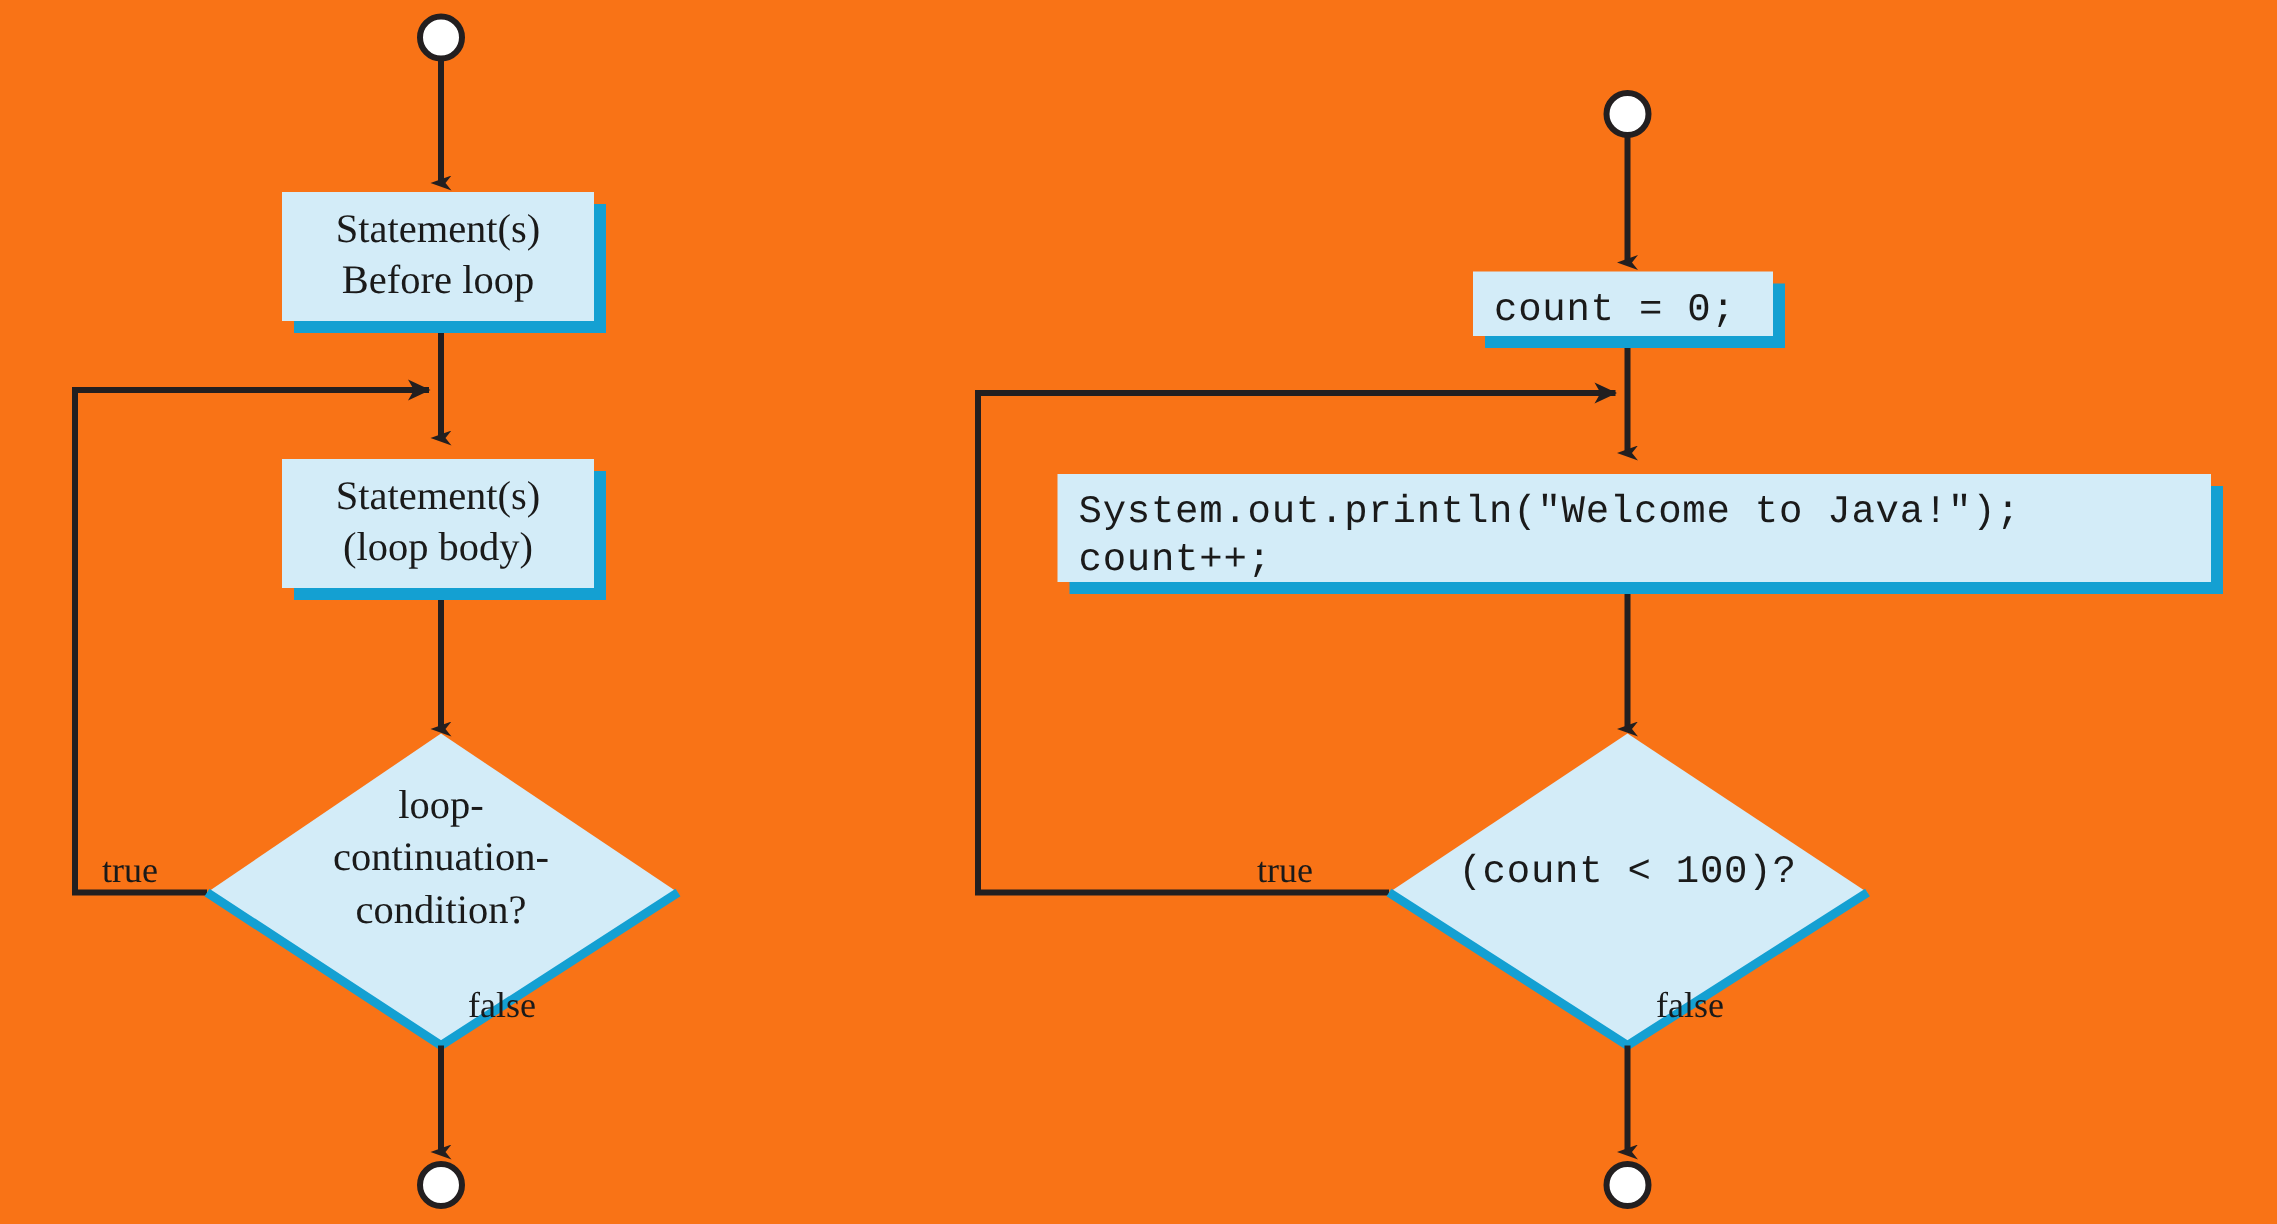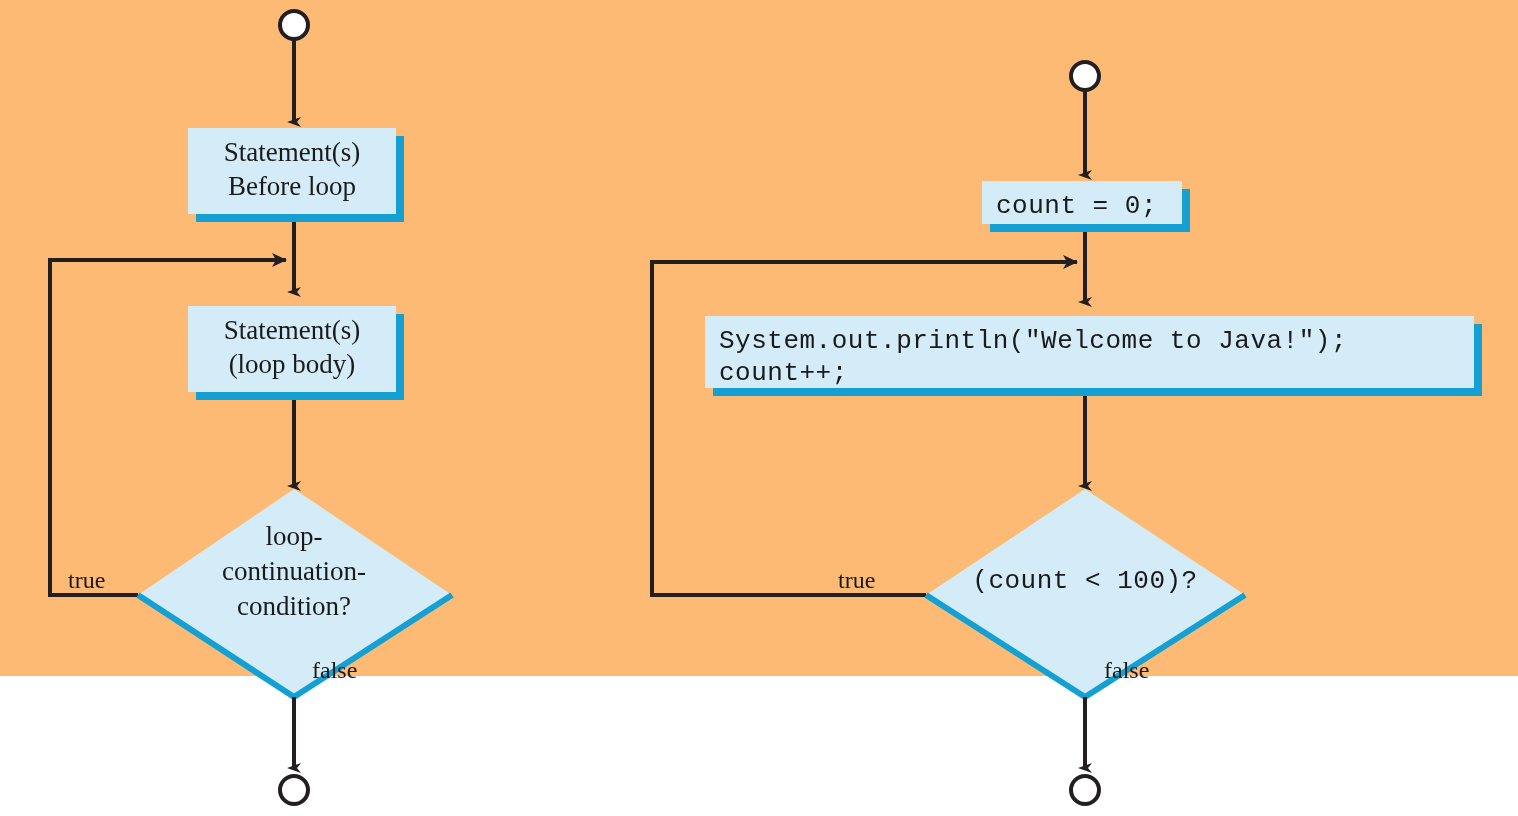--- a/index.html
+++ b/index.html
@@ -9,22 +9,22 @@
   }
   body {
     width: 1518px;
     height: 816px;
     overflow: hidden;
     font-family: "Liberation Serif", serif;
   }
   #stage {
     position: relative;
     width: 1518px;
-    height: 676px;
-    background: #fdba74;
+    height: 816px;
+    background: #f97316;
   }
   svg.flow {
     position: absolute;
     left: 0;
     top: 0;
     width: 1518px;
     height: 816px;
   }
   text.serif-label {
     font-family: "Liberation Serif", serif;

